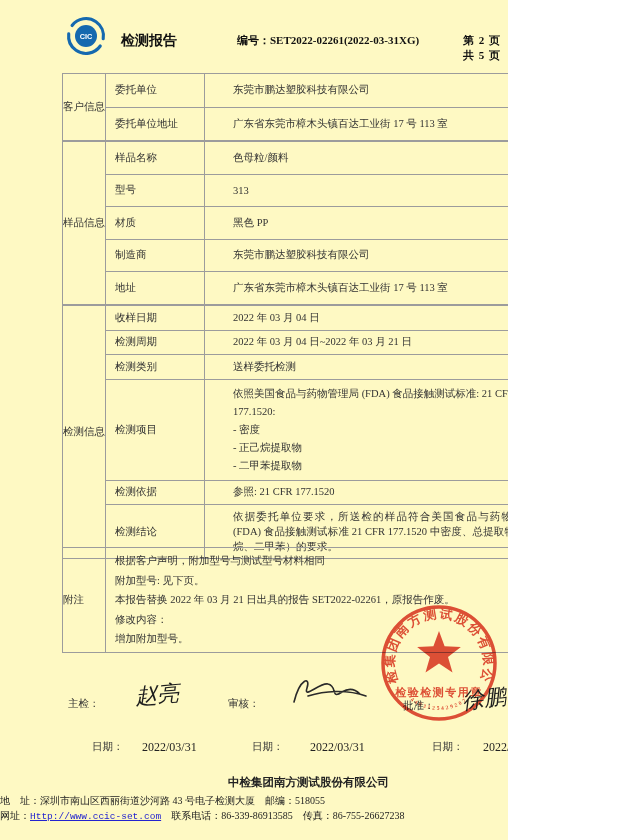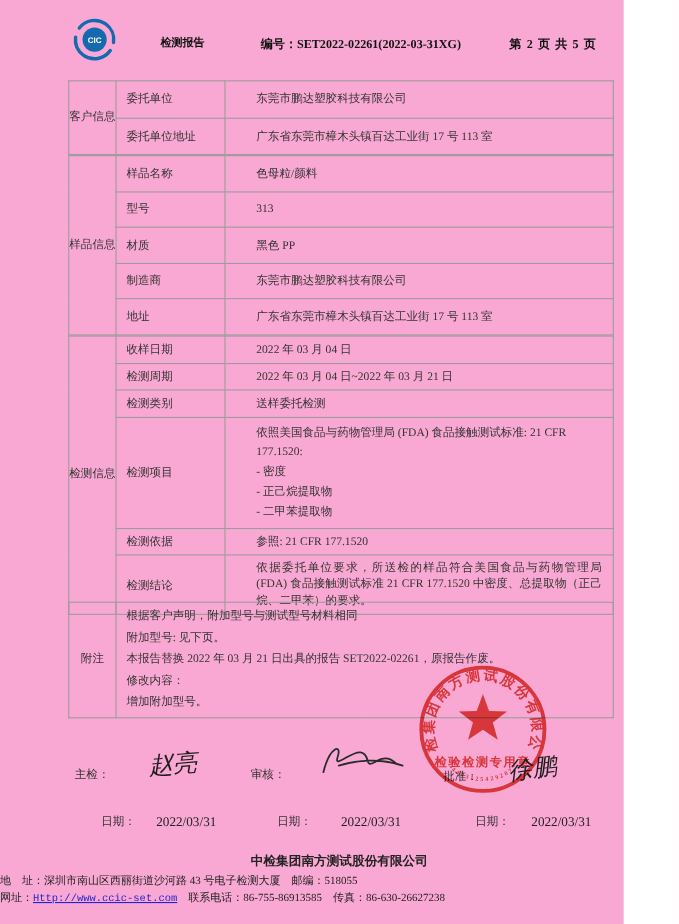--- a/index.html
+++ b/index.html
@@ -1,26 +1,26 @@
 <!DOCTYPE html>
 <html><head>
 <meta charset="utf-8">
 <style>
   html,body{margin:0;padding:0;background:#fff;}
-  .page{position:relative;width:567px;height:840px;background:#f9a8d4;overflow:hidden;
+  .page{position:relative;width:508px;height:840px;background:#fef9c3;overflow:hidden;
         font-family:"Liberation Serif","DejaVu Serif",serif;color:#333;}
   
   .hdr-logo{position:absolute;left:64px;top:14px;width:44px;height:44px;}
-  .hdr-title{position:absolute;left:146px;top:32px;font-size:10px;font-weight:bold;color:#111;}
+  .hdr-title{position:absolute;left:121px;top:32px;font-size:14px;font-weight:bold;color:#111;}
   .hdr-no{position:absolute;left:237px;top:33px;font-size:11px;font-weight:bold;color:#111;}
   .hdr-page{position:absolute;left:463px;top:33px;font-size:11px;font-weight:bold;color:#111;letter-spacing:1px;}
   
   table{border-collapse:collapse;position:absolute;left:62px;width:496px;table-layout:fixed;}
   td{border:1px solid #9c9c9c;font-size:10.5px;color:#333;padding:0;vertical-align:middle;}
-  td.g{text-align:center;line-height:20px;}
+  td.g{line-height:20px;}
   td.l{padding-left:9px;}
   td.v{padding-left:28px;padding-right:10px;}
   .tbl-customer{top:73px;}  .tbl-customer tr{height:33.5px;}
   .tbl-sample{top:141px;}   .tbl-sample tr{height:32.5px;}
   .tbl-test{top:305px;}     .tbl-test tr{height:24.5px;}
   .tbl-test tr:nth-child(4) td.v{line-height:18px;padding-top:5px;padding-bottom:5px;}
   .tbl-test tr:nth-child(6) td.v{line-height:15px;padding-top:4px;padding-bottom:4px;text-align:justify;}
   .tbl-remarks{top:547px;}
   td.merged{padding:3px 14px 3px 9px;line-height:19.5px;vertical-align:top;}
   
@@ -196,15 +196,15 @@
       <textPath href="#arcTop" startOffset="50%" text-anchor="middle">中检集团南方测试股份有限公司</textPath>
     </text>
     <text x="75" y="108" text-anchor="middle" font-size="11" letter-spacing="1.5">检验检测专用章</text>
     <text font-size="5.5" letter-spacing="2">
       <textPath href="#arcBot" startOffset="50%" text-anchor="middle">4403125429207</textPath>
     </text>
   </svg>
 
   <div class="ft-company">中检集团南方测试股份有限公司</div>
   <div class="ft-line ft-addr">地　址：深圳市南山区西丽街道沙河路 43 号电子检测大厦　邮编：518055</div>
-  <div class="ft-line ft-web"><span>网址：</span><a class="lnk">Http://www.ccic-set.com</a><span>　联系电话：86-755-86913585　传真：86-630-26627238</span></div>
+  <div class="ft-line ft-web"><span>网址：</span><a class="lnk">Http://www.ccic-set.com</a><span>　联系电话：86-339-86913585　传真：86-755-26627238</span></div>
 
 </div>
 
 </body></html>

